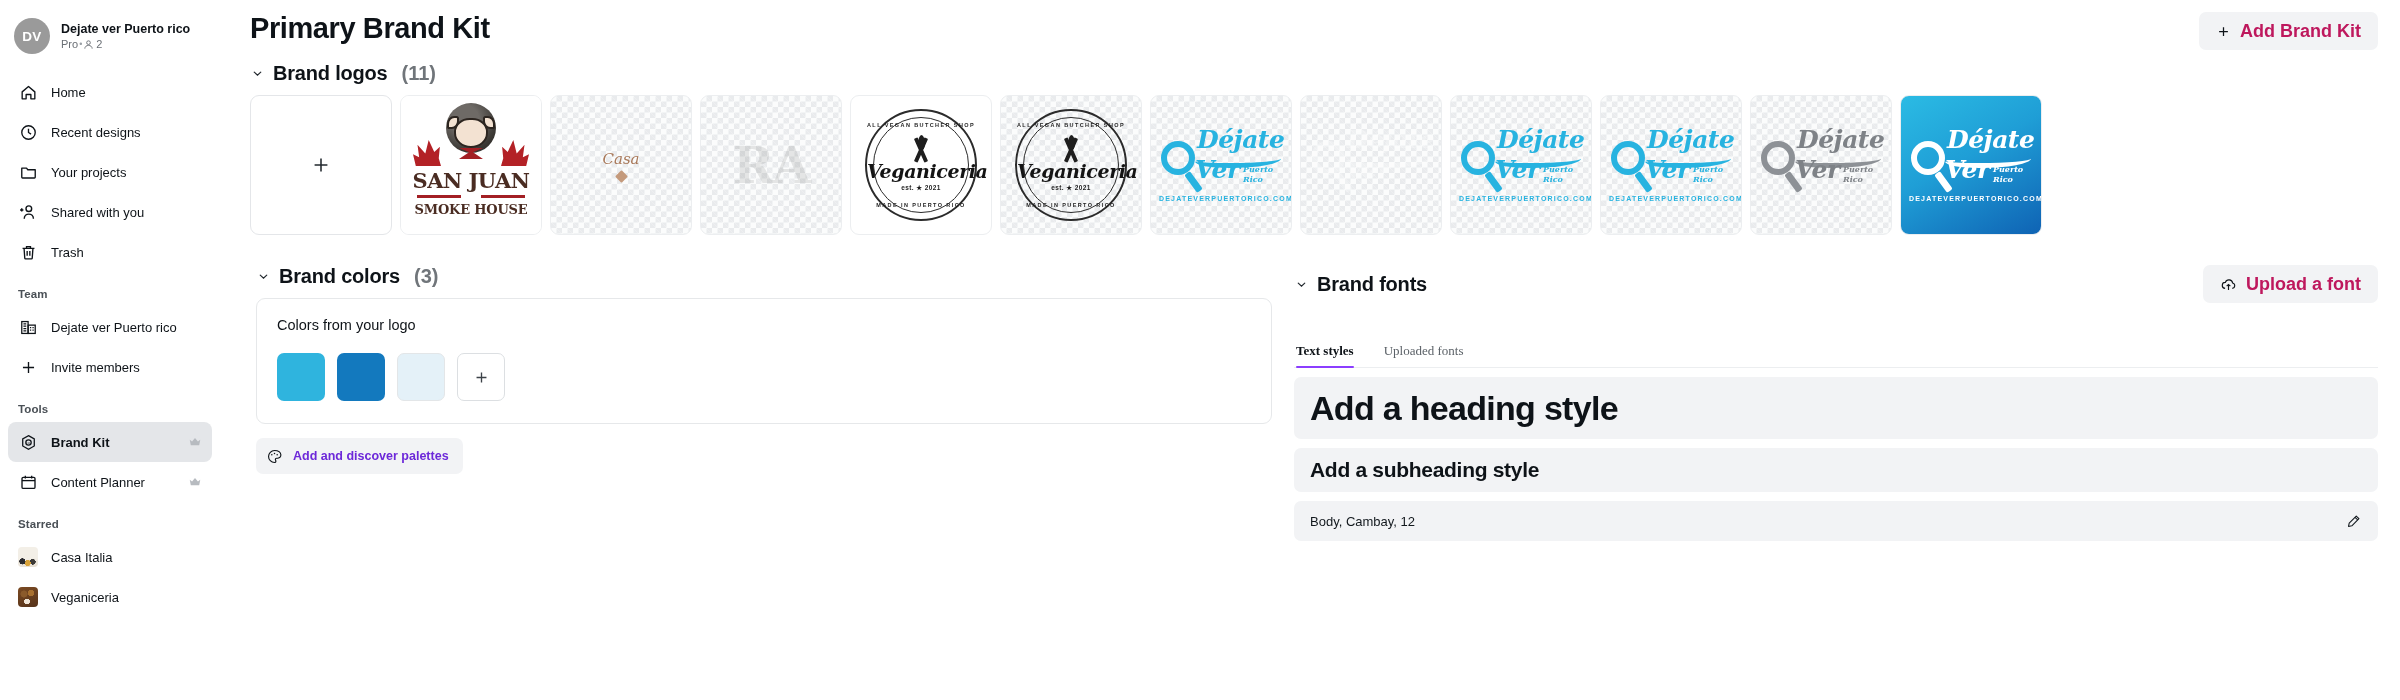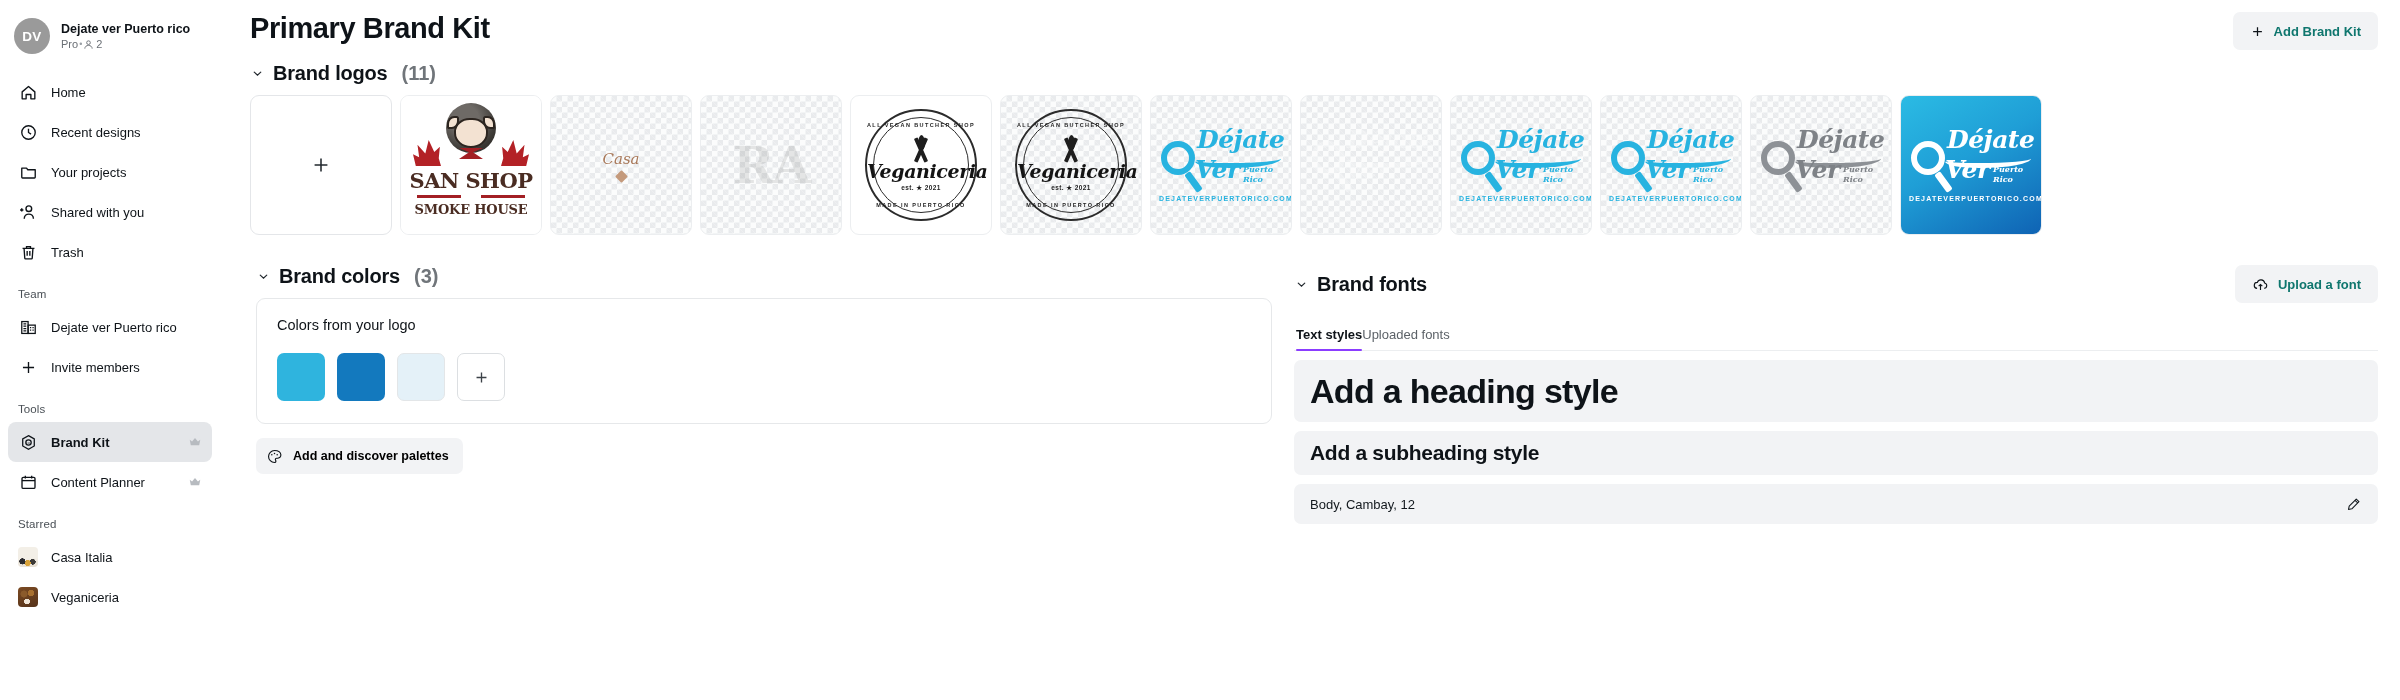--- a/index.html
+++ b/index.html
@@ -36,21 +36,21 @@
     height: 40px; margin: 0 8px; padding: 0 10px;
     border-radius: 8px; cursor: pointer;
   }
   .nav-item.active { background: #e4e6e9; }
   .nav-item .ic { width: 20px; height: 20px; flex: 0 0 20px; display: flex; align-items: center; justify-content: center; }
   .nav-label { font-size: 13px; color: #0e1318; white-space: nowrap; }
   .nav-item.active .nav-label { font-weight: 700; }
   .crown { margin-left: auto; width: 15px; height: 15px; display: flex; align-items: center; justify-content: center; }
 
   .section-label {
-    font-size: 11.5px; font-weight: 400; color: #4a5056;
+    font-size: 11.5px; font-weight: 700; color: #4a5056;
     padding: 16px 0 7px 18px; letter-spacing: .1px;
   }
   .thumb {
     width: 20px; height: 20px; flex: 0 0 20px; border-radius: 4px;
     background-size: cover; background-position: center;
   }
   .thumb-casa {
     background:
       radial-gradient(circle at 22% 72%, #2a2a2e 0 14%, transparent 15%),
       radial-gradient(circle at 48% 80%, #d8a23a 0 16%, transparent 17%),
@@ -65,22 +65,22 @@
       linear-gradient(160deg, #7b4a22 0%, #56331a 100%);
   }
 
   
   .main { flex: 1; height: 700px; position: relative; padding: 0 0 0 12px; }
   .page-head { display: flex; align-items: flex-start; padding: 12px 22px 0 18px; }
   .page-title { font-size: 29px; font-weight: 700; letter-spacing: -.4px; color: #0e1318; }
   .btn {
     margin-left: auto; display: inline-flex; align-items: center; gap: 9px;
     height: 38px; padding: 0 17px; border: none; border-radius: 7px;
-    background: #f2f3f5; color: #0f766e;
-    font-family: inherit; font-size: 13px; font-weight: 700; cursor: pointer;
+    background: #f2f3f5; color: #be185d;
+    font-family: inherit; font-size: 18px; font-weight: 700; cursor: pointer;
   }
 
   .sec-head { display: flex; align-items: center; gap: 9px; padding: 12px 0 10px 18px; }
   .chev { width: 14px; height: 14px; display: flex; align-items: center; justify-content: center; cursor: pointer; }
   .sec-title { font-size: 20px; font-weight: 700; color: #0e1318; letter-spacing: -.2px; }
   .sec-count { font-size: 20px; font-weight: 700; color: #70757a; margin-left: 5px; }
 
   
   .logos { display: flex; gap: 8px; padding: 0 0 0 18px; }
   .logo-tile {
@@ -172,23 +172,23 @@
   .swatches { display: flex; gap: 12px; }
   .sw { width: 48px; height: 48px; border-radius: 7px; cursor: pointer; }
   .sw.pale { border: 1px solid #e3e6e8; }
   .sw-add {
     width: 48px; height: 48px; border-radius: 7px; border: 1px solid #dcdfe2; background: #fff;
     display: flex; align-items: center; justify-content: center; cursor: pointer;
   }
   .palette-btn {
     display: inline-flex; align-items: center; gap: 10px; margin: 14px 0 0 18px;
     height: 36px; padding: 0 14px 0 10px; border: none; border-radius: 7px; background: #f2f3f5;
-    font-family: inherit; font-size: 12.5px; font-weight: 700; color: #000000; cursor: pointer;
-  }
-  .tabs { display: flex; margin: 14px 0 0 2px; }
+    font-family: inherit; font-size: 12.5px; font-weight: 700; color: #6d28d9; cursor: pointer;
+  }
+  .tabs { display: flex; gap: 30px; margin: 30px 0 0 2px; font-family: Liberation Serif, serif; }
   .tab { font-size: 13px; color: #5c6268; padding-bottom: 9px; cursor: pointer; position: relative; }
   .tab.active { color: #0e1318; font-weight: 700; }
   .tab.active::after { content: ""; position: absolute; left: 0; right: 0; bottom: 0; height: 2.5px; background: #8b3dff; border-radius: 2px; }
   .tab-rule { height: 1px; background: #eceef0; margin-top: -1px; }
 
   .style-row {
     background: #f2f3f5; border-radius: 7px; margin-top: 9px;
     display: flex; align-items: center; padding: 0 16px; cursor: pointer; position: relative;
   }
   .row-h { height: 62px; }
@@ -381,21 +381,21 @@
 
       <div class="logo-tile">
         <div class="sj">
           <div class="sj-disc"></div>
           <div class="sj-ear-l"></div>
           <div class="sj-ear-r"></div>
           <div class="sj-pig"></div>
           <div class="sj-bow"></div>
           <div class="sj-flame-l"></div>
           <div class="sj-flame-r"></div>
-          <div class="sj-word">SAN SHOP</div>
+          <div class="sj-word">SAN JUAN</div>
           <div class="sj-rule l"></div>
           <div class="sj-rule r"></div>
           <div class="sj-sub">SMOKE HOUSE</div>
         </div>
       </div>
 
       <div class="logo-tile checker">
         <div class="logo-inner" style="flex-direction:column;gap:4px;">
           <span class="casa-script">Casa</span>
           <span class="casa-dia"></span>

